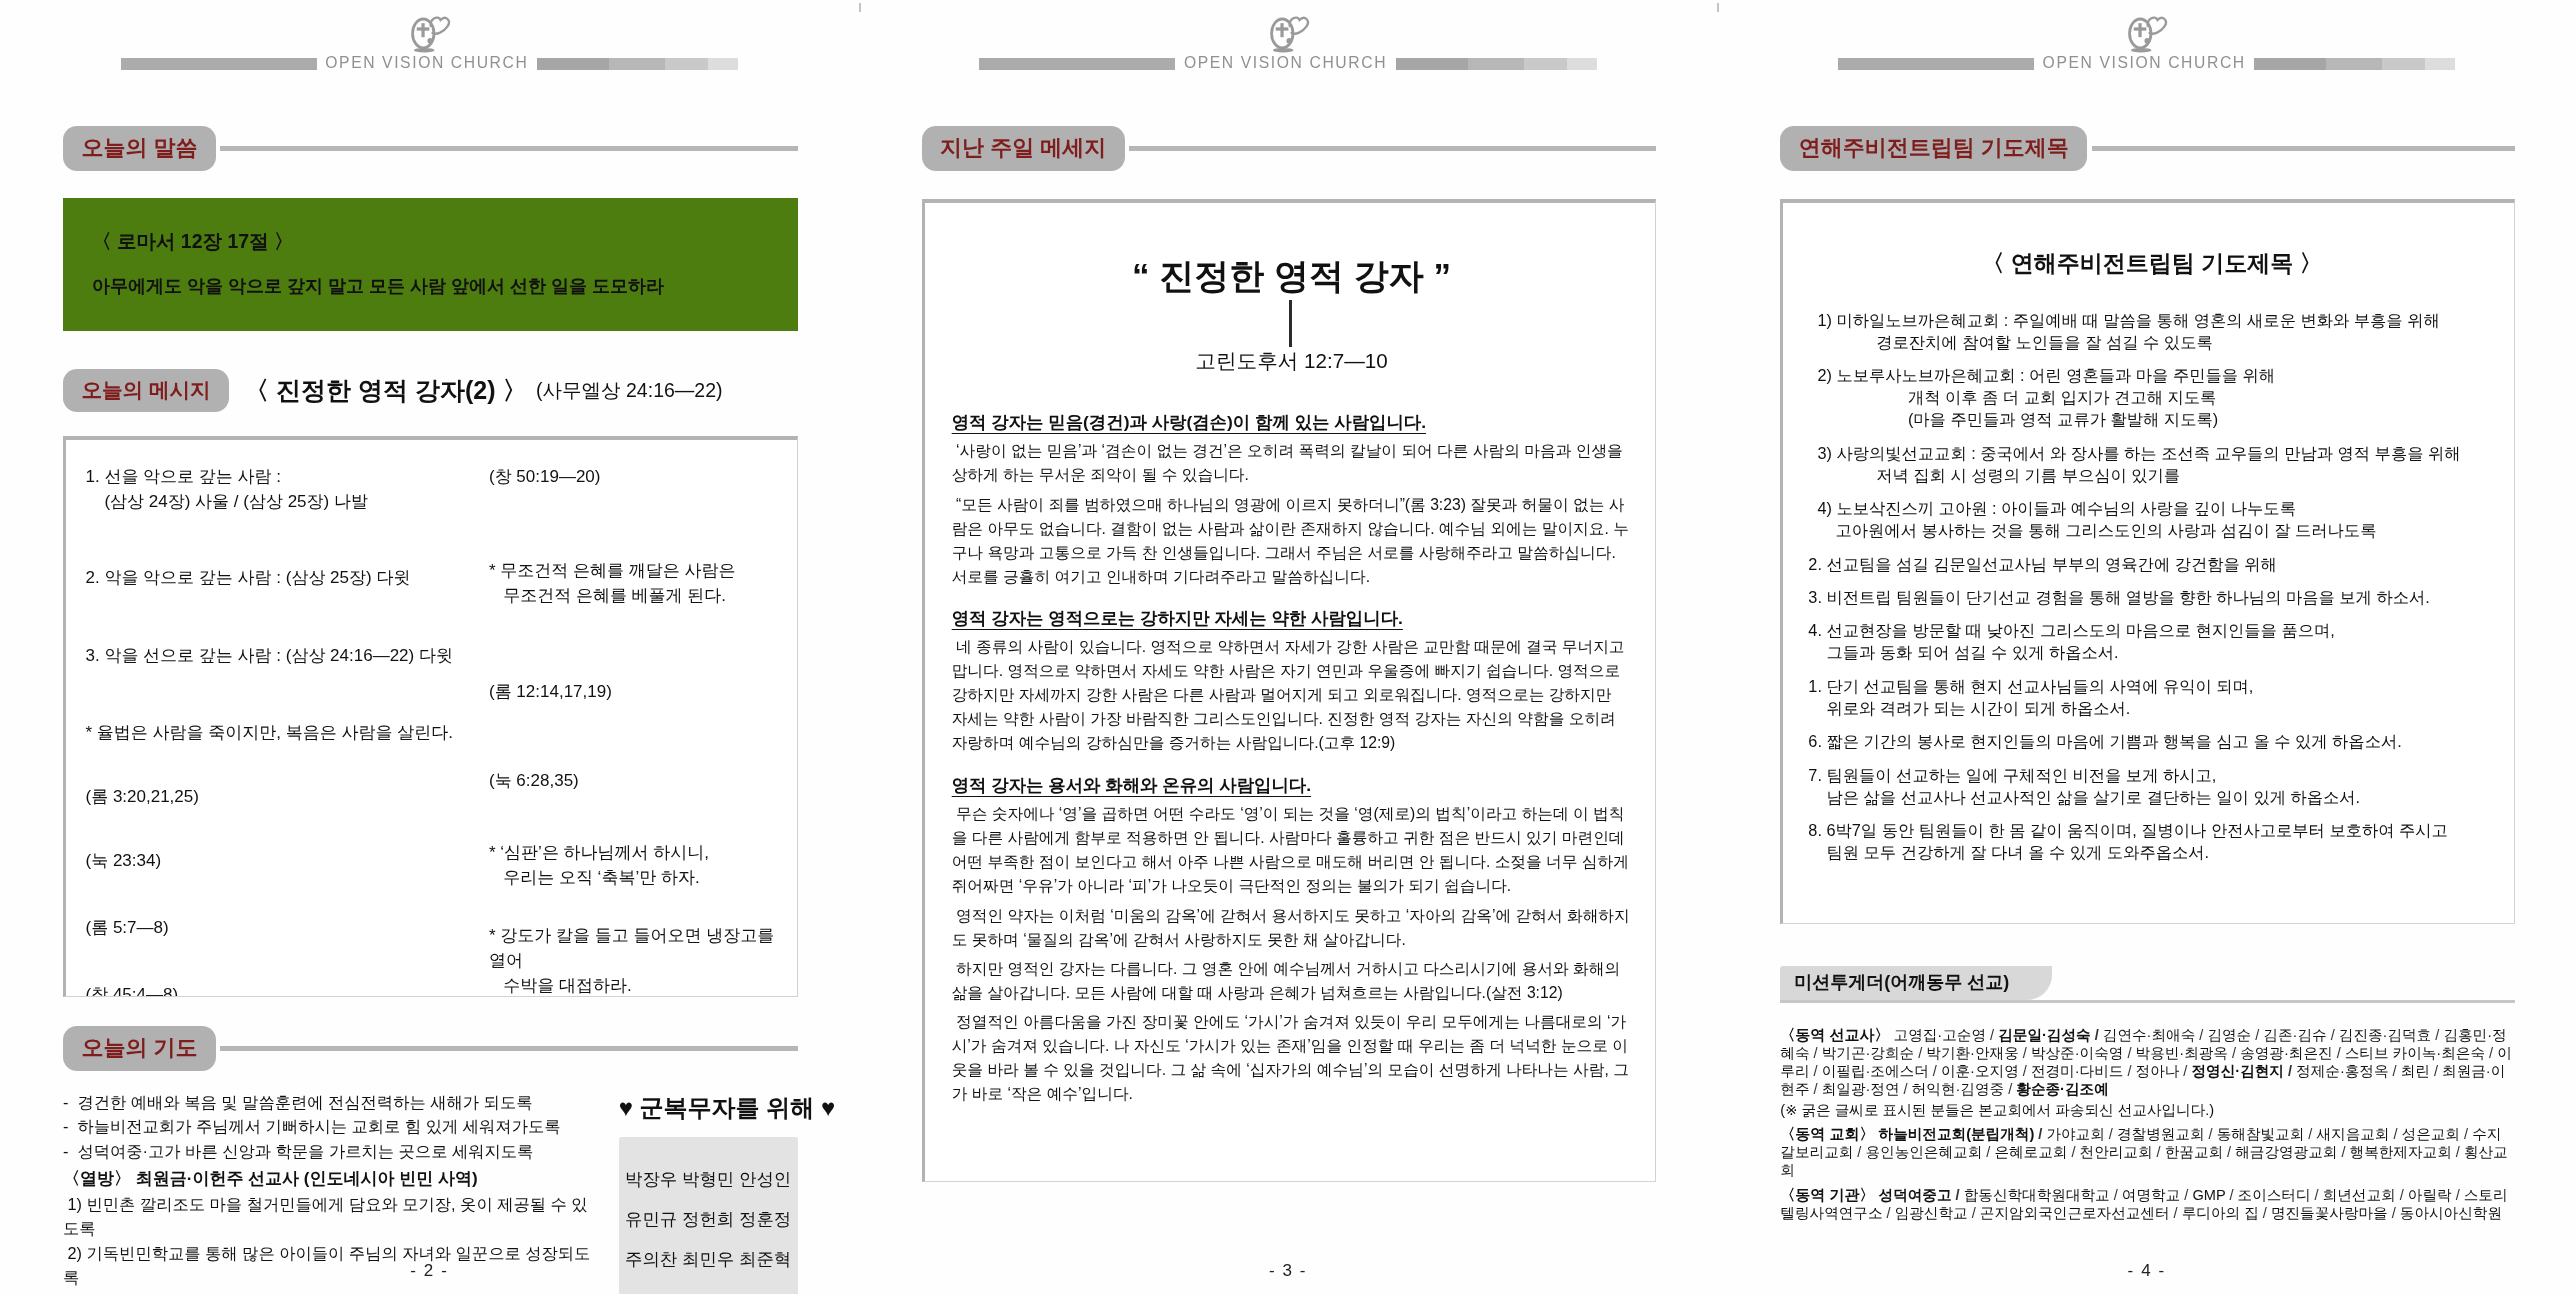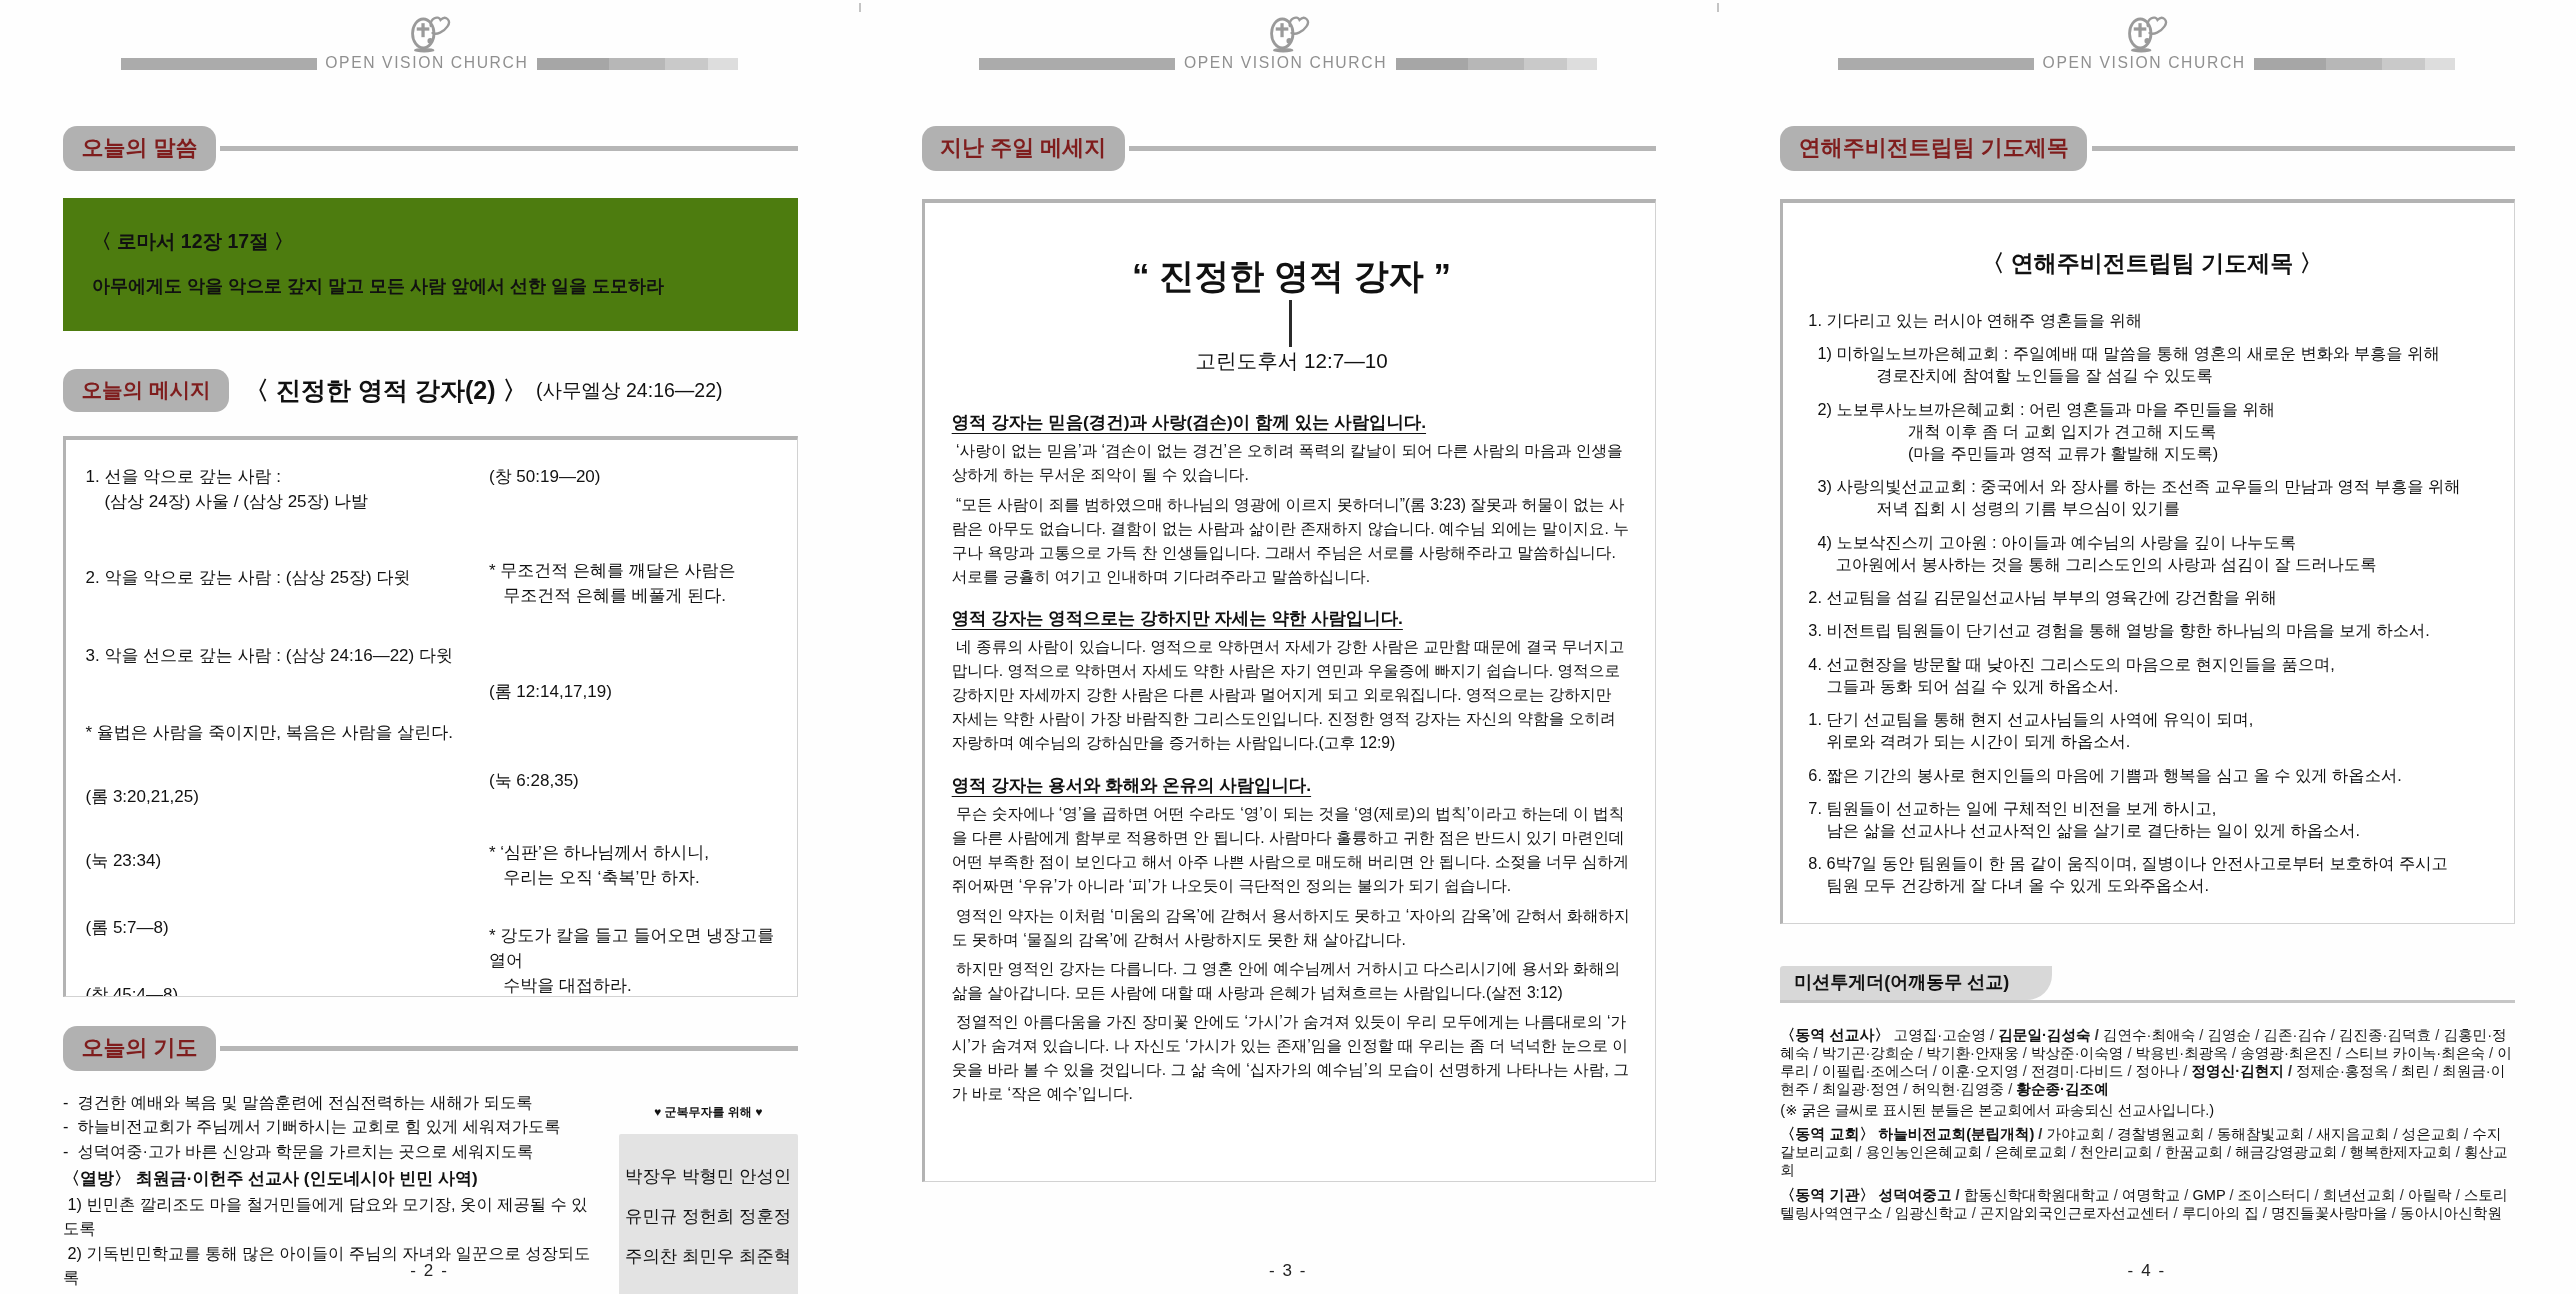--- a/index.html
+++ b/index.html
@@ -58,21 +58,21 @@
   .ocol-right .oitem:nth-child(2){margin-top:69px;}
   .ocol-right .oitem:nth-child(3){margin-top:71px;}
   .ocol-right .oitem:nth-child(4){margin-top:64px;}
   .ocol-right .oitem:nth-child(5){margin-top:47px;}
   .ocol-right .oitem:nth-child(6){margin-top:33px;}
   .prayer-flex{display:flex;margin-top:18.4px;}
   .prayer-left{flex:1;}
   .pline{font-size:16.3px;line-height:24.4px;white-space:pre-wrap;}
   .pline.b{font-weight:bold;margin-top:4.3px;font-size:17px;}
   .prayer-right{width:179px;margin-left:16.3px;}
-  .mil-title{font-weight:bold;font-size:12px;text-align:center;white-space:nowrap;margin-top:14px;}
+  .mil-title{font-weight:bold;font-size:24px;text-align:center;white-space:nowrap;margin-top:2px;}
   .mil-box{margin-top:13px;background:#e3e3e3;border-radius:2px;padding:22px 5.4px;}
   .mil-row{font-size:17.4px;text-align:center;line-height:40px;white-space:nowrap;}
 
   
   .sermon-box{margin-top:28px;height:983px;box-sizing:border-box;background:#fff;overflow:hidden;
               border:1.6px solid #d2d2d2;border-top:4.9px solid #b3b3b3;border-left:3.3px solid #b3b3b3;
               padding:50px 24px 0 27px;}
   .sermon-title-row{display:flex;align-items:center;justify-content:center;margin-bottom:35px;flex-direction:column;}
   .sermon-title{font-size:35px;font-weight:bold;white-space:nowrap;}
   .sermon-divider{width:2.2px;height:47px;background:#2b2b2b;margin:0 18.4px 0 16.3px;}
@@ -288,21 +288,20 @@
 
     <div class="page-inner">
       <div class="badge-row">
         <span class="badge">연해주비전트립팀 기도제목</span>
         <span class="badge-line"></span>
       </div>
 
       <div class="vision-box">
         <div class="vision-title">〈 연해주비전트립팀 기도제목 〉</div>
         <div class="vision-list">
-          <div class="p4line m">1. 기다리고 있는 러시아 연해주 영혼들을 위해</div>
             <div class="p4line m">  1) 미하일노브까은혜교회 : 주일예배 때 말씀을 통해 영혼의 새로운 변화와 부흥을 위해</div>
             <div class="p4line">               경로잔치에 참여할 노인들을 잘 섬길 수 있도록</div>
             <div class="p4line m">  2) 노보루사노브까은혜교회 : 어린 영혼들과 마을 주민들을 위해</div>
             <div class="p4line">                      개척 이후 좀 더 교회 입지가 견고해 지도록</div>
             <div class="p4line">                      (마을 주민들과 영적 교류가 활발해 지도록)</div>
             <div class="p4line m">  3) 사랑의빛선교교회 : 중국에서 와 장사를 하는 조선족 교우들의 만남과 영적 부흥을 위해</div>
             <div class="p4line">               저녁 집회 시 성령의 기름 부으심이 있기를</div>
             <div class="p4line m">  4) 노보삭진스끼 고아원 : 아이들과 예수님의 사랑을 깊이 나누도록</div>
             <div class="p4line">      고아원에서 봉사하는 것을 통해 그리스도인의 사랑과 섬김이 잘 드러나도록</div>
             <div class="p4line m">2. 선교팀을 섬길 김문일선교사님 부부의 영육간에 강건함을 위해</div>

